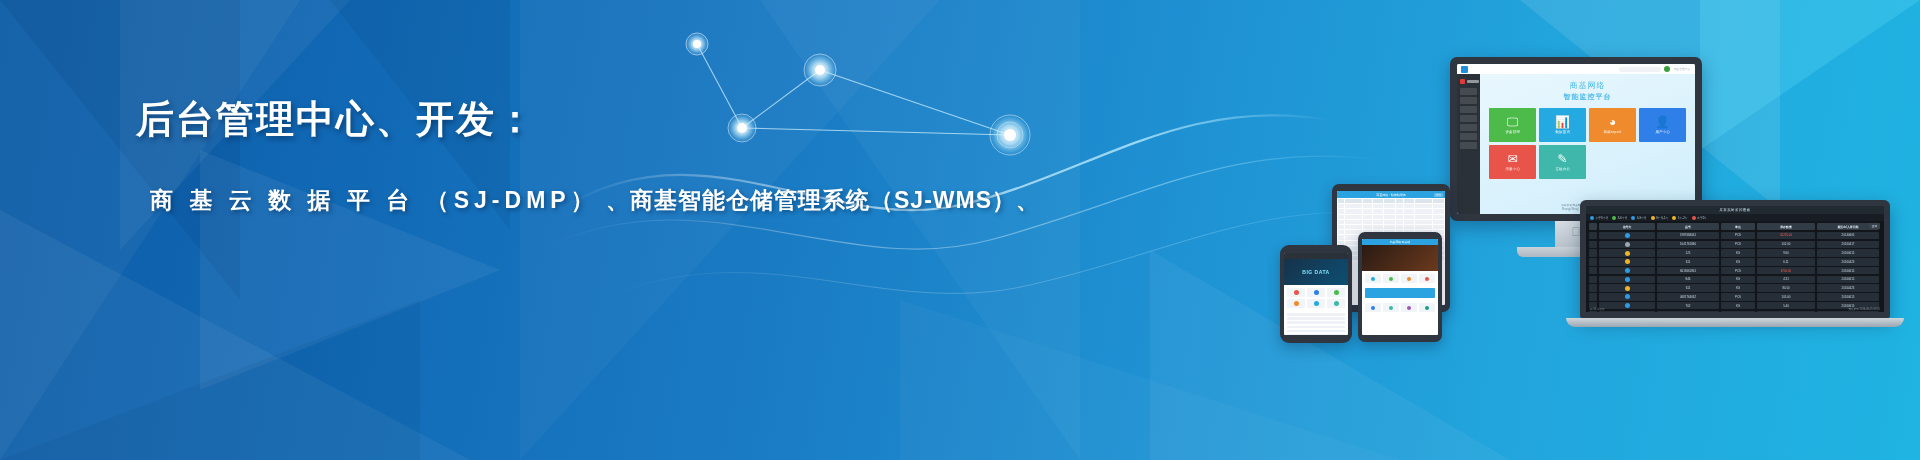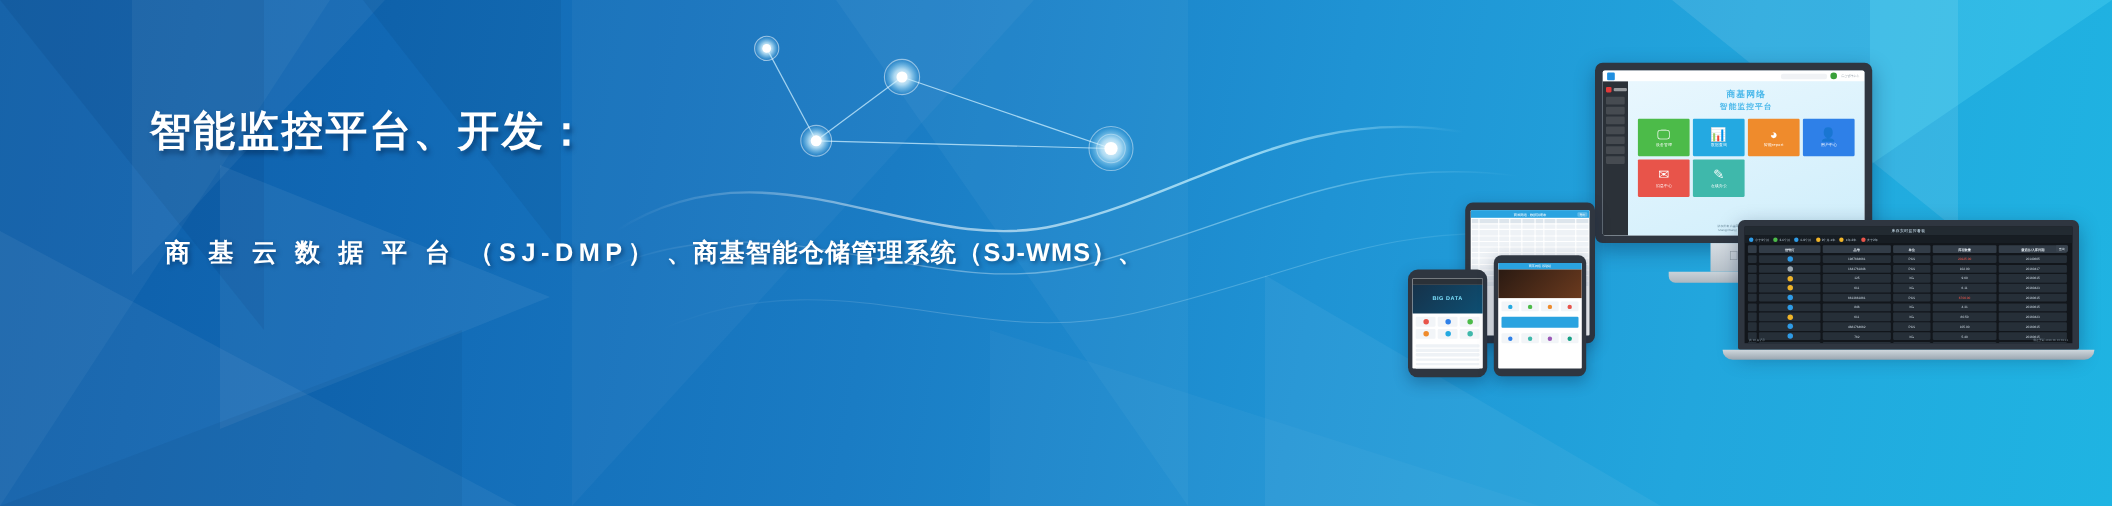--- a/index.html
+++ b/index.html
@@ -33,21 +33,21 @@
   .headline{
     position:absolute;left:136px;top:94px;
     font-size:38px;font-weight:bold;color:#ffffff;letter-spacing:2px;
     text-shadow:2px 3px 5px rgba(0,35,75,.55);
     white-space:nowrap;
   }
   .subline{
     position:absolute;font-size:23px;font-weight:bold;color:#ffffff;
     text-shadow:2px 2px 4px rgba(0,35,75,.5);white-space:nowrap;
   }
-  .sub1{left:150px;top:185px;letter-spacing:1px;margin-top:29px;}
+  .sub1{left:150px;top:185px;letter-spacing:1px;}
   .sub2{left:146px;top:228px;letter-spacing:0.5px;}
   .sub1 .sp{letter-spacing:5px;}
   
   .devices{position:absolute;right:0;top:0;width:800px;height:460px;}
   
   .imac{position:absolute;left:330px;top:57px;width:252px;height:206px;}
   .imac .bezel{width:252px;height:164px;background:#2f3640;border-radius:7px;padding:7px;box-sizing:border-box;box-shadow:0 6px 18px rgba(0,25,60,.35);}
   .imac .scr{width:100%;height:100%;background:#e8f6fd;border-radius:2px;overflow:hidden;position:relative;}
   .imac .neck{width:42px;height:26px;background:linear-gradient(180deg,#d6dde3,#b9c3cb);margin:0 auto;}
   .imac .foot{width:118px;height:10px;background:linear-gradient(180deg,#c9d2d9,#aeb8c0);border-radius:0 0 6px 6px;margin:0 auto;}
@@ -59,21 +59,21 @@
   .ui-search{width:42px;height:5px;background:#f0f2f5;border-radius:2px;}
   .ui-ava{width:6px;height:6px;border-radius:50%;background:#3aa03a;}
   .ui-txt{font-size:3px;color:#9aa4ae;transform:scale(.9);}
   .ui-body{display:flex;height:calc(100% - 10px);}
   .ui-side{width:23px;background:#2b3138;padding-top:3px;}
   .ui-side .brand{height:9px;display:flex;align-items:center;gap:2px;padding-left:3px;}
   .ui-side .bdot{width:5px;height:5px;background:#e23a3a;border-radius:1px;}
   .ui-side .btxt{width:12px;height:3px;background:rgba(255,255,255,.5);border-radius:1px;}
   .ui-side .mi{height:7px;margin:2px 3px;background:rgba(255,255,255,.13);border-radius:1px;}
   .ui-main{flex:1;background:linear-gradient(160deg,#e9f7fe,#cfeefb);position:relative;padding:6px 5px;}
-  .ui-h1{text-align:center;font-size:8px;font-weight:bold;color:#35b0e8;letter-spacing:1px;opacity:.9;}
+  .ui-h1{text-align:center;font-size:8px;font-weight:normal;color:#35b0e8;letter-spacing:1px;opacity:.9;}
   .ui-h2{text-align:center;font-size:7px;font-weight:bold;color:#35b0e8;letter-spacing:1px;opacity:.85;margin-top:1px;}
   .tiles{display:grid;grid-template-columns:repeat(4,1fr);gap:3px;margin-top:6px;padding:0 4px;}
   .tile{height:34px;border-radius:1px;display:flex;flex-direction:column;align-items:center;justify-content:center;gap:2px;color:#fff;}
   .tile .tico{font-size:12px;line-height:1;}
   .tile .tlab{font-size:3.6px;letter-spacing:.3px;transform:scale(.95);}
   .tiles2{display:grid;grid-template-columns:repeat(4,1fr);gap:3px;margin-top:3px;padding:0 4px;}
   .ui-foot{position:absolute;left:0;right:0;bottom:2px;text-align:center;font-size:2.6px;color:#6f8fa0;line-height:1.5;}
   
   .tabletL{position:absolute;left:212px;top:184px;width:118px;height:128px;background:#2f3640;border-radius:7px;padding:7px 5px;box-sizing:border-box;box-shadow:0 5px 14px rgba(0,25,60,.3);}
   .tabletL .tscr{width:100%;height:100%;background:#fff;border-radius:1px;overflow:hidden;}
@@ -181,21 +181,21 @@
       <circle cx="742" cy="128" r="5" fill="#ffffff"></circle>
       <circle cx="742" cy="128" r="14" fill="none" stroke="#ffffff" stroke-opacity=".5" stroke-width="1"></circle>
       <circle cx="1010" cy="135" r="20" fill="url(#gdot)"></circle>
       <circle cx="1010" cy="135" r="6" fill="#ffffff"></circle>
       <circle cx="1010" cy="135" r="20" fill="none" stroke="#ffffff" stroke-opacity=".45" stroke-width="1"></circle>
       <circle cx="1010" cy="135" r="13" fill="none" stroke="#ffffff" stroke-opacity=".35" stroke-width="1"></circle>
     </svg>
   </div>
 
   <div class="copy">
-    <div class="headline">智能监控平台、开发：</div>
+    <div class="headline">后台管理中心、开发：</div>
     <div class="subline sub1"><span class="sp">商 基 云 数 据 平 台 （SJ-DMP）</span><span> 、商基智能仓储管理系统（SJ-WMS）、</span></div>
   </div>
 
   <div class="devices">
 
     <div class="imac">
       <div class="bezel">
         <div class="scr">
           <div class="ui-top">
             <div class="ui-logo"></div>

